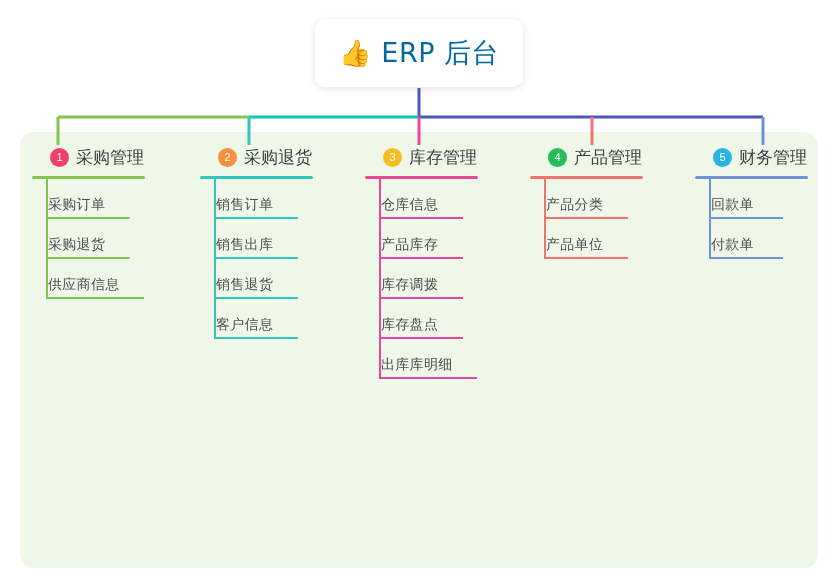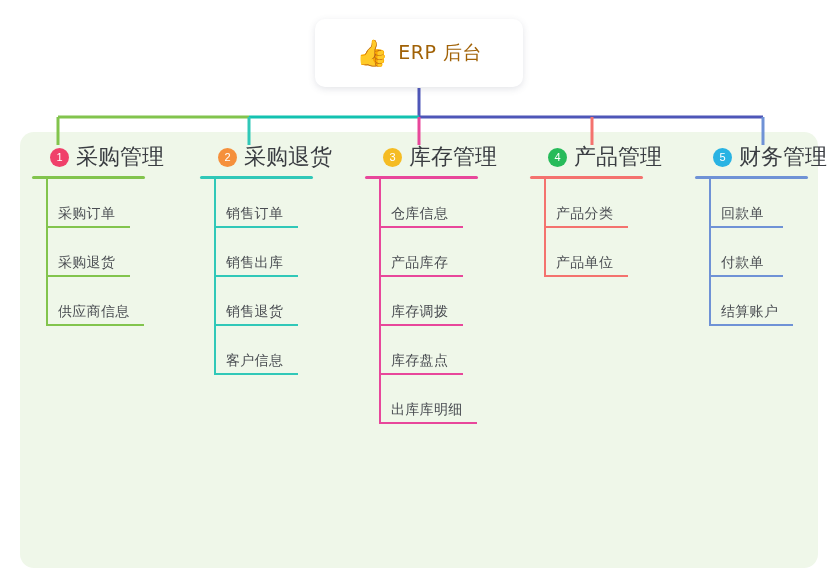--- a/index.html
+++ b/index.html
@@ -48,22 +48,22 @@
     align-items: center;
     justify-content: center;
     gap: 10px;
     box-sizing: border-box;
   }
   .root-emoji {
     font-size: 26px;
     line-height: 1;
   }
   .root-title {
-    font-size: 19px;
-    color: #a16207;
+    font-size: 27px;
+    color: #0369a1;
     letter-spacing: 0.5px;
     white-space: nowrap;
   }
 
   
   #connectors {
     position: absolute;
     left: 0;
     top: 0;
     width: 839px;
@@ -89,21 +89,21 @@
     height: 19px;
     border-radius: 50%;
     color: #ffffff;
     font-size: 11px;
     line-height: 19px;
     text-align: center;
     flex: 0 0 auto;
     font-family: "Liberation Sans", sans-serif;
   }
   .col-title {
-    font-size: 22px;
+    font-size: 17px;
     color: #3a3d42;
     white-space: nowrap;
   }
   .col-rule {
     height: 3px;
     border-radius: 2px;
     margin-top: 6px;
   }
 
   .leaf-list {
@@ -114,25 +114,25 @@
   }
   .spine {
     position: absolute;
     left: 14px;
     top: 0;
     bottom: 0;
     width: 2px;
   }
   .leaf {
     position: relative;
-    height: 49px;
+    height: 40px;
     box-sizing: border-box;
     display: flex;
     align-items: flex-end;
-    padding-left: 12px;
+    padding-left: 2px;
   }
   .leaf-text {
     font-size: 14px;
     color: #4a4d52;
     white-space: nowrap;
     padding-bottom: 5px;
     letter-spacing: 0.3px;
   }
   .leaf-rule {
     position: absolute;
@@ -277,20 +277,16 @@
     <div class="leaf-list">
       <div class="spine" style="background: rgb(111, 146, 214);"></div>
     <div class="leaf">
           <span class="leaf-text">回款单</span>
           <div class="leaf-rule" style="background: rgb(111, 146, 214); width: 72px;"></div>
         </div>
         <div class="leaf">
           <span class="leaf-text">付款单</span>
           <div class="leaf-rule" style="background: rgb(111, 146, 214); width: 72px;"></div>
         </div>
-        <div class="leaf">
-          <span class="leaf-text">结算账户</span>
-          <div class="leaf-rule" style="background: rgb(111, 146, 214); width: 82px;"></div>
-        </div>
       </div>
   </div>
 
 </div>
 
 </body></html>

